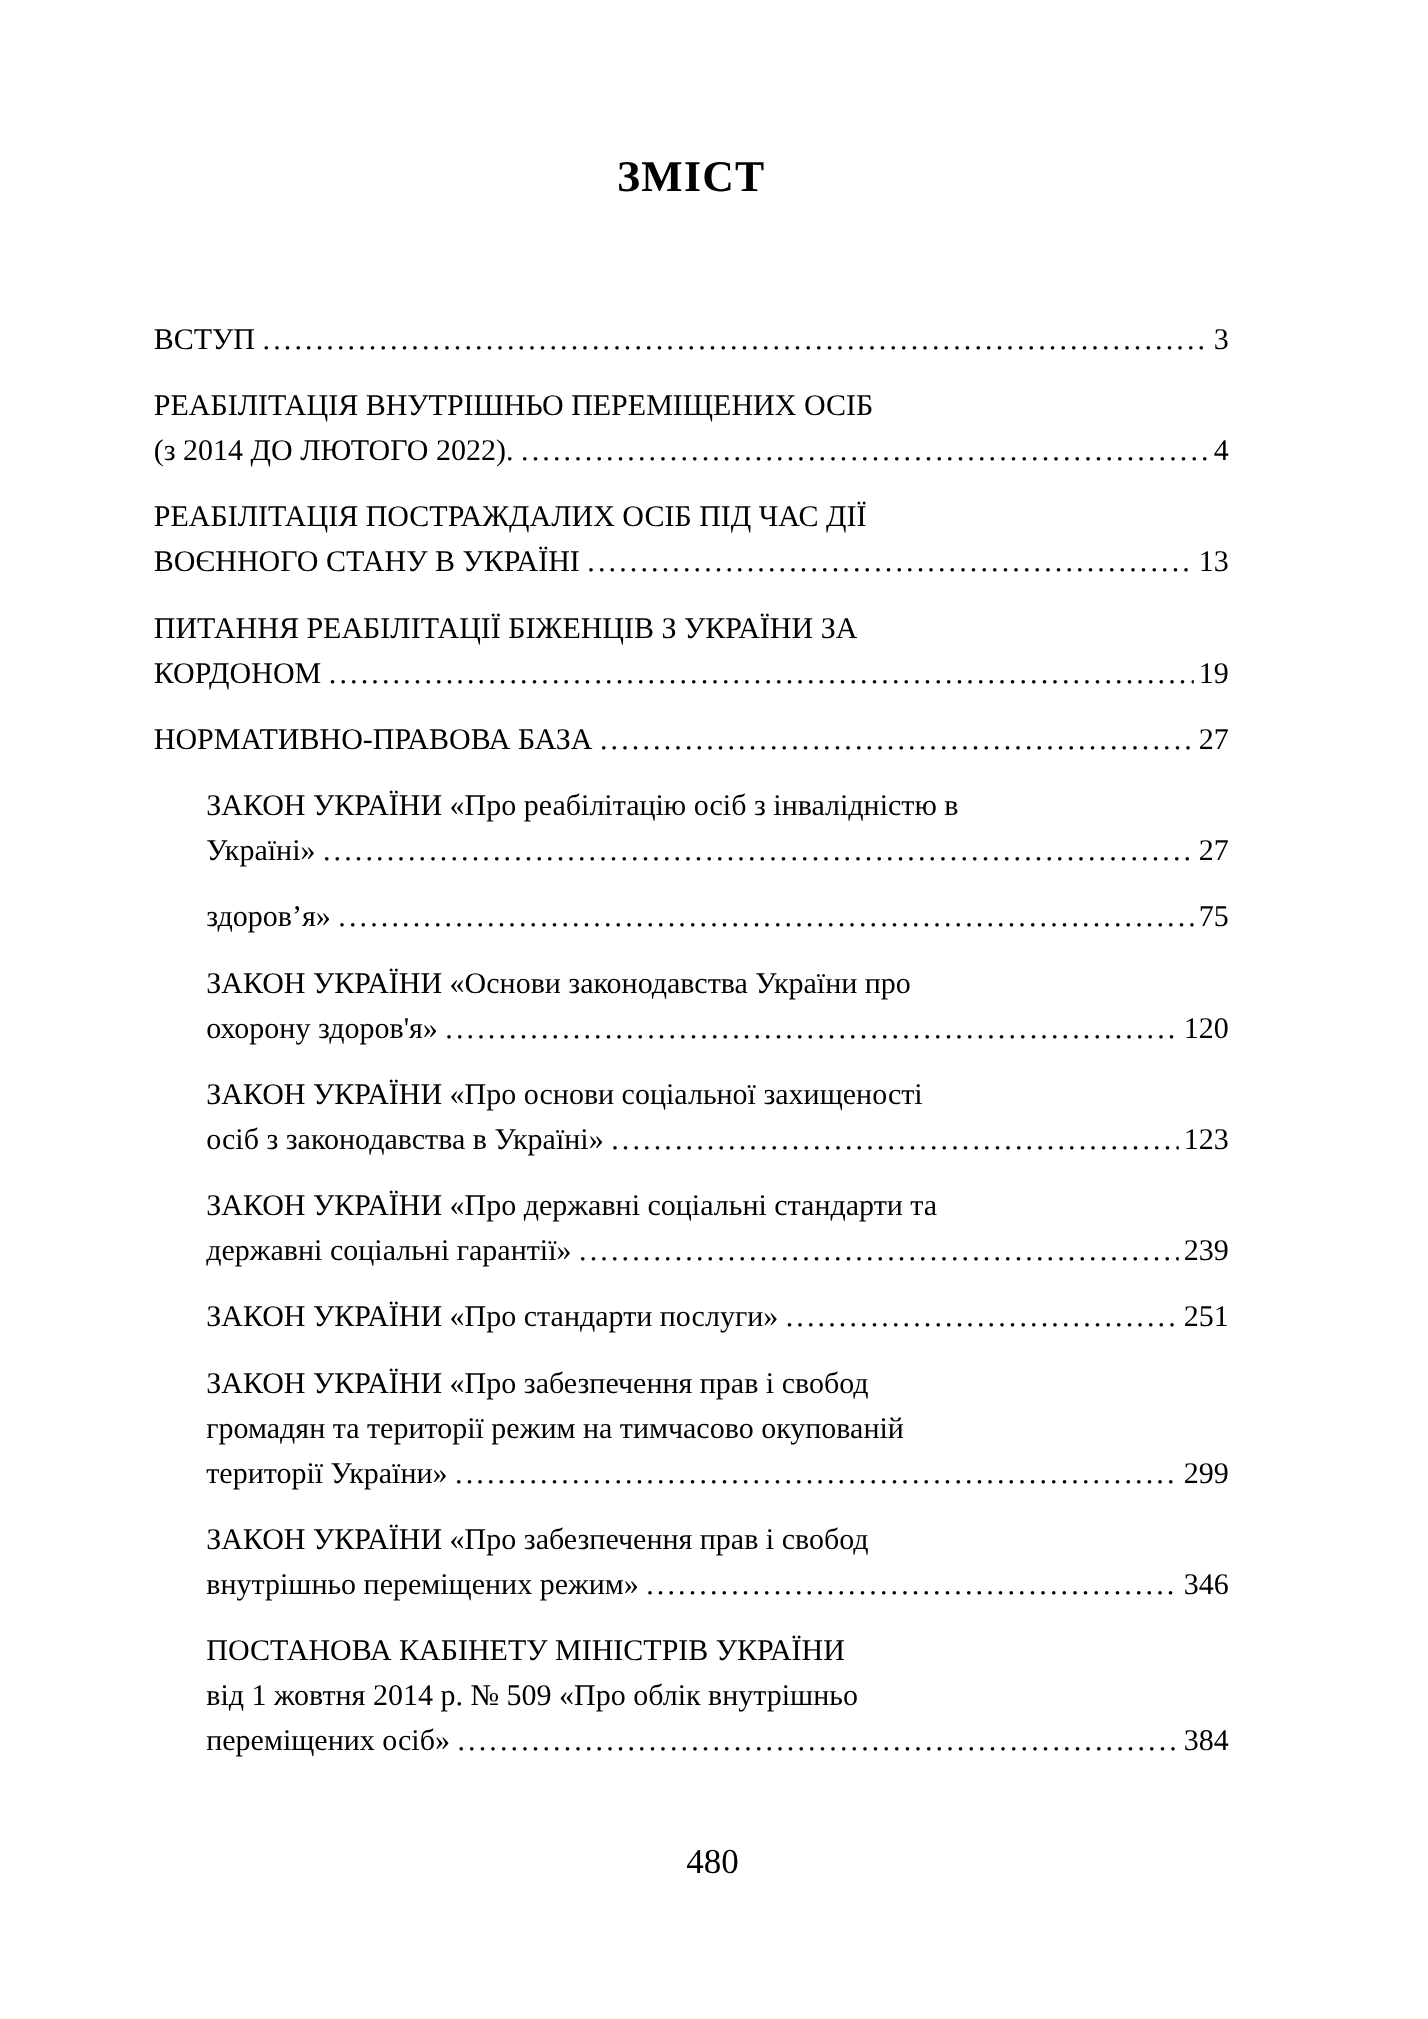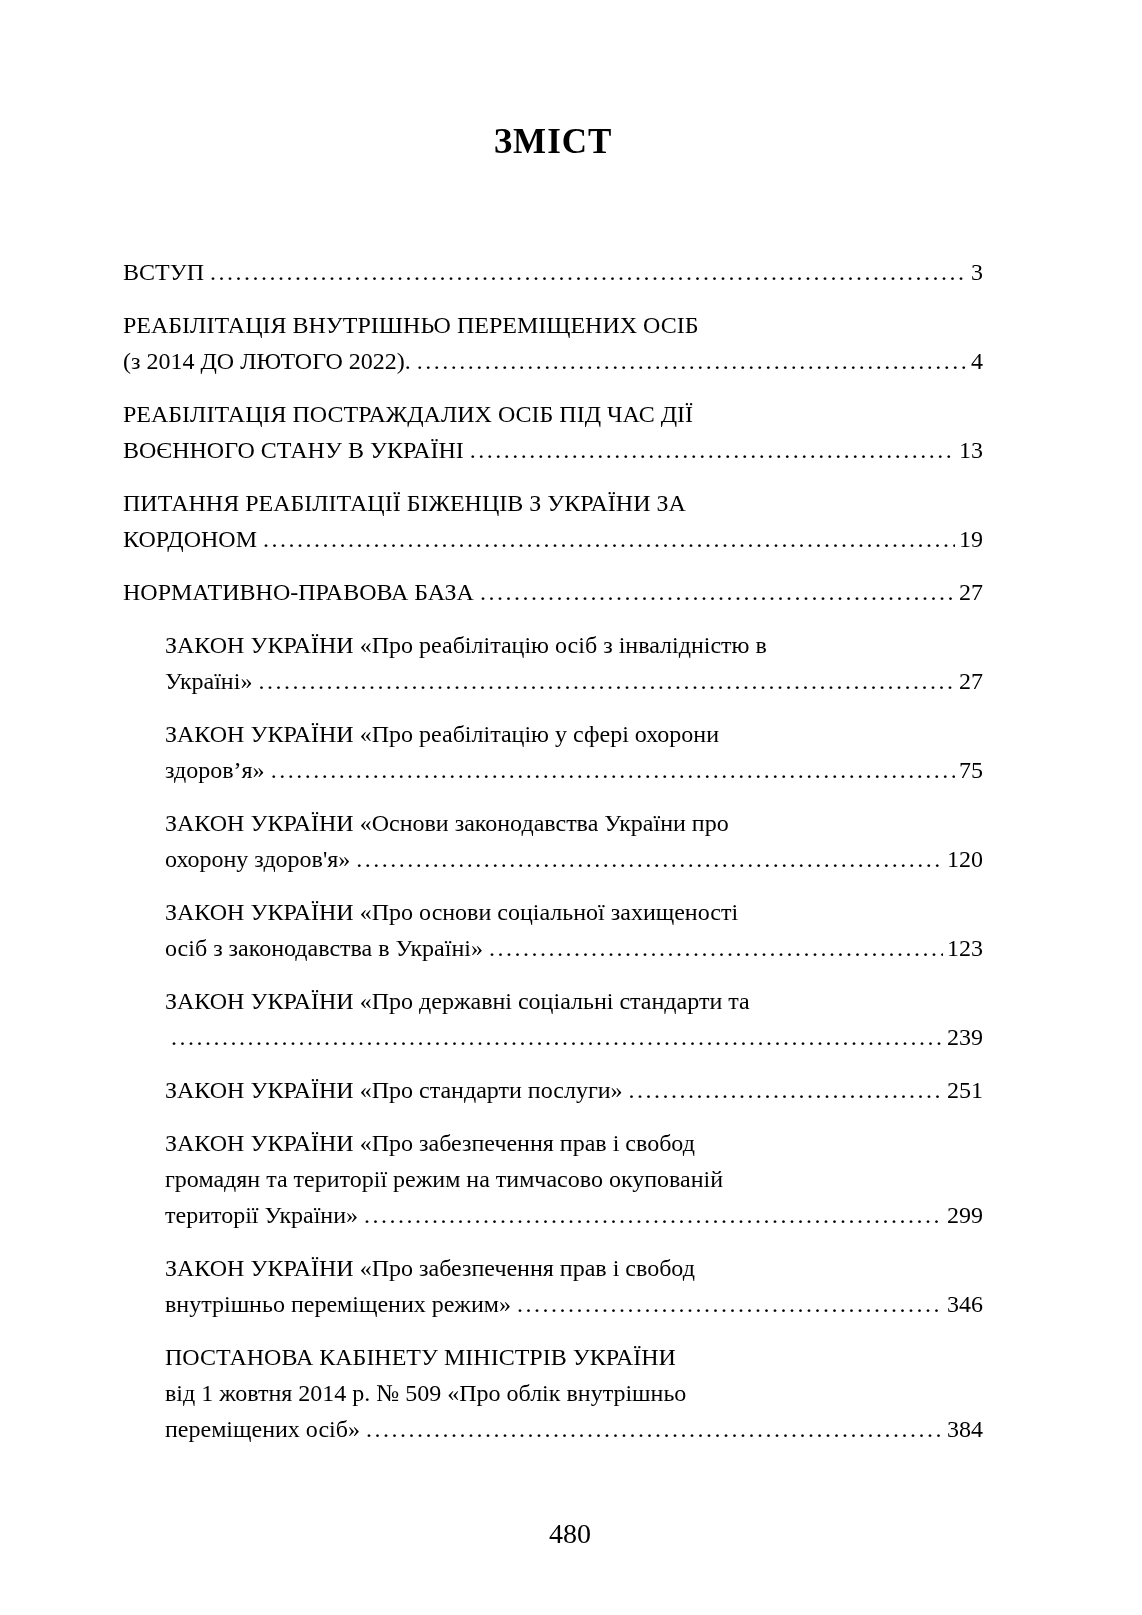--- a/index.html
+++ b/index.html
@@ -64,21 +64,20 @@
     flex: 0 0 auto;
     white-space: nowrap;
   }
   .footer {
     position: absolute;
     left: 0;
     right: 0;
     top: 1474px;
     text-align: center;
     font-size: 28px;
-    margin-top: 44px;
   }
 </style>
 </head>
 <body>
 
 <div class="page">
   <h1 class="title">ЗМІСТ</h1>
   <div class="entries" id="entries">
       <div class="entry">
         <div class="line last">
@@ -120,21 +119,20 @@
       </div>
       <div class="entry indent">
         <div class="line">ЗАКОН УКРАЇНИ «Про реабілітацію осіб з інвалідністю в</div>
         <div class="line last">
           <span class="line-text">Україні»</span>
           <span class="leader">........................................................................................................................................................................................................</span>
           <span class="pagenum">27</span>
         </div>
       </div>
       <div class="entry indent">
-        <div class="line">ЗАКОН УКРАЇНИ «Про реабілітацію у сфері охорони</div>
         <div class="line last">
           <span class="line-text">здоров’я»</span>
           <span class="leader">........................................................................................................................................................................................................</span>
           <span class="pagenum">75</span>
         </div>
       </div>
       <div class="entry indent">
         <div class="line">ЗАКОН УКРАЇНИ «Основи законодавства України про</div>
         <div class="line last">
           <span class="line-text">охорону здоров'я»</span>
@@ -146,20 +144,21 @@
         <div class="line">ЗАКОН УКРАЇНИ «Про основи соціальної захищеності</div>
         <div class="line last">
           <span class="line-text">осіб з законодавства в Україні»</span>
           <span class="leader">........................................................................................................................................................................................................</span>
           <span class="pagenum">123</span>
         </div>
       </div>
       <div class="entry indent">
         <div class="line">ЗАКОН УКРАЇНИ «Про державні соціальні стандарти та</div>
         <div class="line last">
+          <span class="line-text">державні соціальні гарантії»</span>
           <span class="leader">........................................................................................................................................................................................................</span>
           <span class="pagenum">239</span>
         </div>
       </div>
       <div class="entry indent">
         <div class="line last">
           <span class="line-text">ЗАКОН УКРАЇНИ «Про стандарти послуги»</span>
           <span class="leader">........................................................................................................................................................................................................</span>
           <span class="pagenum">251</span>
         </div>

